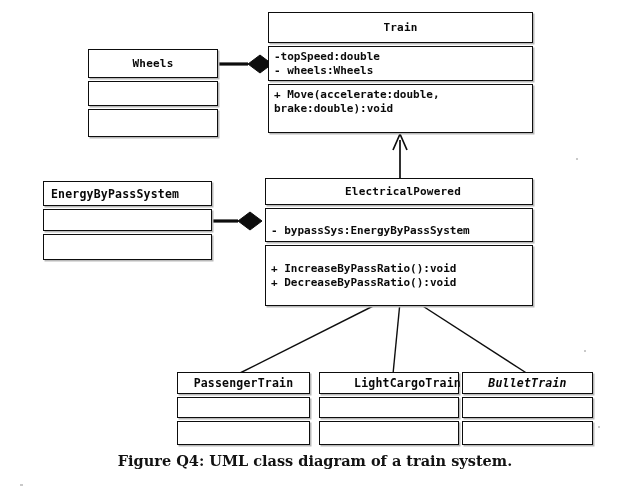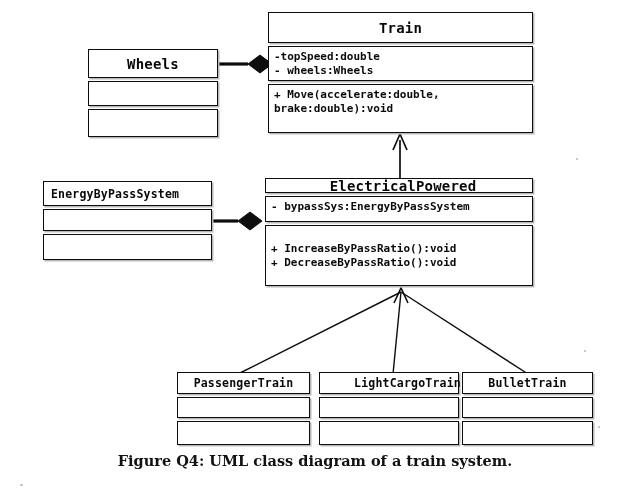--- a/index.html
+++ b/index.html
@@ -39,21 +39,21 @@
     align-items: center;
     justify-content: center;
   }
   .cbox.title.left {
     justify-content: flex-start;
     padding-left: 7px;
   }
   .cname {
     font-family: "DejaVu Sans Mono", monospace;
     font-weight: bold;
-    font-size: 14px;
+    font-size: 11px;
     color: #080808;
     letter-spacing: 0.2px;
     white-space: nowrap;
   }
   .cbox.members {
     padding: 3px 4px 3px 5px;
   }
   .mline {
     font-family: "DejaVu Sans Mono", monospace;
     font-weight: bold;
@@ -127,24 +127,24 @@
 
   <div class="umlclass" style="left:88px; top:49px; width:130px;">
     <div class="cbox title" style="height:29px;">
       <span class="cname">Wheels</span>
     </div>
     <div class="cbox empty" style="height:25px;"></div>
     <div class="cbox empty" style="height:28px;"></div>
   </div>
 
   <div class="umlclass" style="left:265px; top:178px; width:268px;">
-    <div class="cbox title" style="height:15px;padding-left:8px;">
+    <div class="cbox title" style="height:27px;padding-left:8px;">
       <span class="cname">ElectricalPowered</span>
     </div>
-    <div class="cbox members" style="height:26px; display:flex; align-items:flex-start;">
+    <div class="cbox members" style="height:34px; display:flex; align-items:flex-end;">
       <div class="mline">- bypassSys:EnergyByPassSystem</div>
     </div>
     <div class="cbox members" style="height:61px; display:flex; flex-direction:column; justify-content:center;">
       <div class="mline">+ IncreaseByPassRatio():void</div>
       <div class="mline">+ DecreaseByPassRatio():void</div>
     </div>
   </div>
 
   <div class="umlclass" style="left:43px; top:181px; width:169px;">
     <div class="cbox title left" style="height:25px;">
@@ -164,21 +164,21 @@
 
   <div class="umlclass" style="left:319px; top:372px; width:140px;">
     <div class="cbox title" style="height:22px;">
       <span class="cname" style="font-size:11.5px;padding-left:37px;">LightCargoTrain</span>
     </div>
     <div class="cbox empty" style="height:21px;"></div>
     <div class="cbox empty" style="height:24px;"></div>
   </div>
 
   <div class="umlclass" style="left:462px; top:372px; width:131px;">
-    <div class="cbox title" style="height:22px;">
+    <div class="cbox title" style="height:22px;font-style:italic;">
       <span class="cname" style="font-size:11.5px;">BulletTrain</span>
     </div>
     <div class="cbox empty" style="height:21px;"></div>
     <div class="cbox empty" style="height:24px;"></div>
   </div>
 
   <div class="speck" style="left:576px; top:158px; width:2px; height:2px;"></div>
   <div class="speck" style="left:584px; top:350px; width:2px; height:2px;"></div>
   <div class="speck" style="left:598px; top:426px; width:2px; height:2px;"></div>
   <div class="speck" style="left:20px; top:484px; width:3px; height:2px;"></div>

